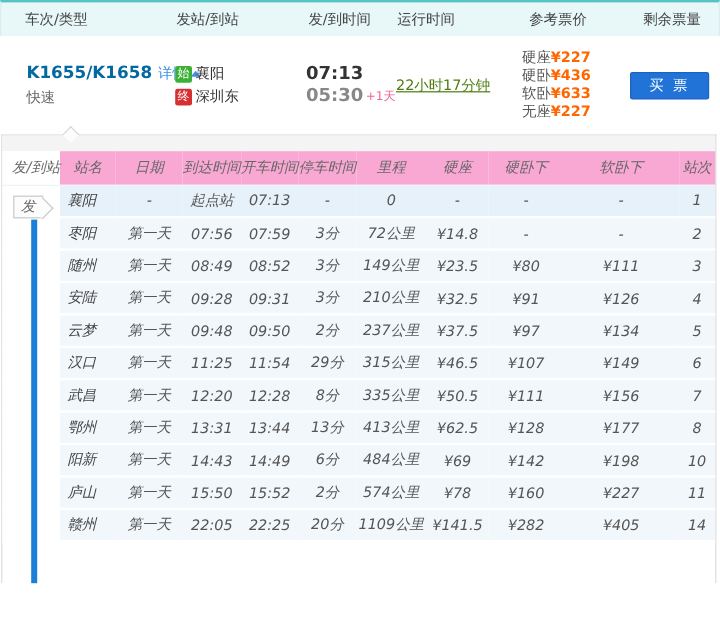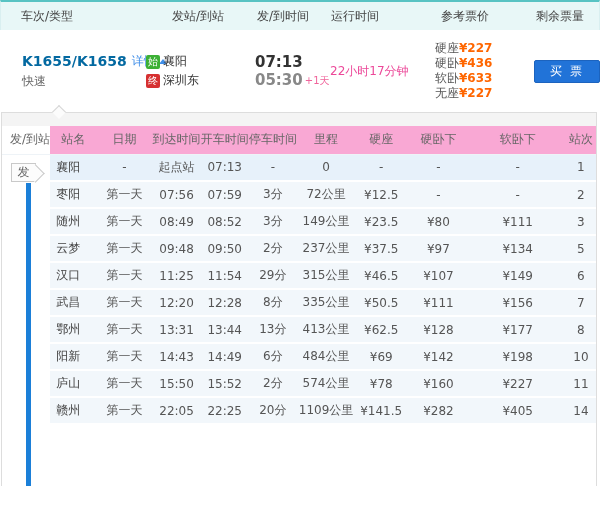--- a/index.html
+++ b/index.html
@@ -8,21 +8,21 @@
 
   
   .list-header {
     display:flex; align-items:center; height:30px;
     background:#e8f7f7; border-top:2px solid #58c3c3;
     border-left:1px solid #d9eff0; border-right:1px solid #d9eff0;
     font-size:12px; color:#444;
   }
   .list-header span { display:block; }
   .lh0 { width:140px; padding-left:20px; }
-  .lh1 { width:108px; padding-left:6px;text-align:center; }
+  .lh1 { width:108px; padding-left:6px; }
   .lh2 { width:82px;  padding-left:8px; }
   .lh3 { width:105px; }
   .lh4 { width:100px; padding-left:5px; }
   .lh5 { flex:1; }
 
   
   .summary { display:flex; align-items:center; height:82px; background:#fff; }
   .train-col { width:140px; padding-left:22px; }
   .train-line { display:flex; align-items:center; white-space:nowrap; }
   .train-number { font-size:14px; font-weight:bold; color:#0369a1; }
@@ -36,35 +36,35 @@
   .st-badge { display:inline-block; width:14px; height:14px; line-height:14px; border-radius:2px;
     color:#fff; font-size:10px; text-align:center; margin-right:3px; flex:0 0 auto; }
   .st-badge.start { background:#3cb035; }
   .st-badge.end { background:#d63031; }
 
   .times-col { width:82px; padding-left:7px; }
   .time-dep { font-size:15px; font-weight:bold; color:#333; line-height:18px; }
   .time-arr { font-size:15px; font-weight:bold; color:#888; line-height:18px; white-space:nowrap; }
   .day-offset { font-size:10px; color:#f0649b; font-weight:normal; margin-left:2px; vertical-align:1px; }
 
-  .duration-col { width:105px; font-size:12px; color:#ec4899; }
+  .duration-col { width:105px; font-size:12px; color:#4d7c0f;text-decoration:underline; }
 
   .prices-col { width:90px; font-size:12px; }
   .price-line { display:flex; line-height:15px; white-space:nowrap; }
   .p-label { color:#555; }
   .p-value { color:#ff6600; font-weight:bold; }
 
-  .buy-col { flex:1; display:flex; justify-content:flex-end; }
+  .buy-col { flex:1; display:flex; justify-content:flex-start; }
   .buy-button { width:66px; height:23px; background:#2173d8; color:#fff; border:1px solid #1c63be;
     border-radius:2px; font-size:12px; letter-spacing:2px; cursor:pointer;
     font-family:"DejaVu Sans","Liberation Sans",sans-serif; }
 
   
   .detail-panel { position:relative; margin:0 3px 0 1px;
-    border:1px solid #ddd; border-bottom:none; height:374px; }
+    border:1px solid #ddd; border-bottom:none; height:374px;font-style:italic; }
   .panel-notch { position:absolute; top:-6px; left:52px; width:10px; height:10px;
     background:#fcfcfc; border-left:1px solid #d5d5d5; border-top:1px solid #d5d5d5;
     transform:rotate(45deg); }
   .panel-strip { height:13px; background:#f4f4f4; }
 
   table { width:100%; border-collapse:collapse; table-layout:fixed; font-size:12px; }
   thead th { height:28px; font-weight:normal; color:#666; background:#f9a8d4; text-align:center;
     border-bottom:1px solid #eef3f7; }
   th.c-badge, td.c-badge { width:48px; background:#fff; }
   th.c-badge { text-align:left; padding-left:8px; }
@@ -185,40 +185,53 @@
             <td class="c9">1</td>
           </tr>
           <tr>
             <td class="c-badge"></td>
             <td class="c0">枣阳</td>
             <td class="c1">第一天</td>
             <td class="c2">07:56</td>
             <td class="c3">07:59</td>
             <td class="c4">3分</td>
             <td class="c5">72公里</td>
-            <td class="c6">¥12.5</td>
+            <td class="c6">¥14.8</td>
             <td class="c7">-</td>
             <td class="c8">-</td>
             <td class="c9">2</td>
           </tr>
           <tr>
             <td class="c-badge"></td>
             <td class="c0">随州</td>
             <td class="c1">第一天</td>
             <td class="c2">08:49</td>
             <td class="c3">08:52</td>
             <td class="c4">3分</td>
             <td class="c5">149公里</td>
             <td class="c6">¥23.5</td>
             <td class="c7">¥80</td>
             <td class="c8">¥111</td>
             <td class="c9">3</td>
           </tr>
           <tr>
             <td class="c-badge"></td>
+            <td class="c0">安陆</td>
+            <td class="c1">第一天</td>
+            <td class="c2">09:28</td>
+            <td class="c3">09:31</td>
+            <td class="c4">3分</td>
+            <td class="c5">210公里</td>
+            <td class="c6">¥32.5</td>
+            <td class="c7">¥91</td>
+            <td class="c8">¥126</td>
+            <td class="c9">4</td>
+          </tr>
+          <tr>
+            <td class="c-badge"></td>
             <td class="c0">云梦</td>
             <td class="c1">第一天</td>
             <td class="c2">09:48</td>
             <td class="c3">09:50</td>
             <td class="c4">2分</td>
             <td class="c5">237公里</td>
             <td class="c6">¥37.5</td>
             <td class="c7">¥97</td>
             <td class="c8">¥134</td>
             <td class="c9">5</td>

